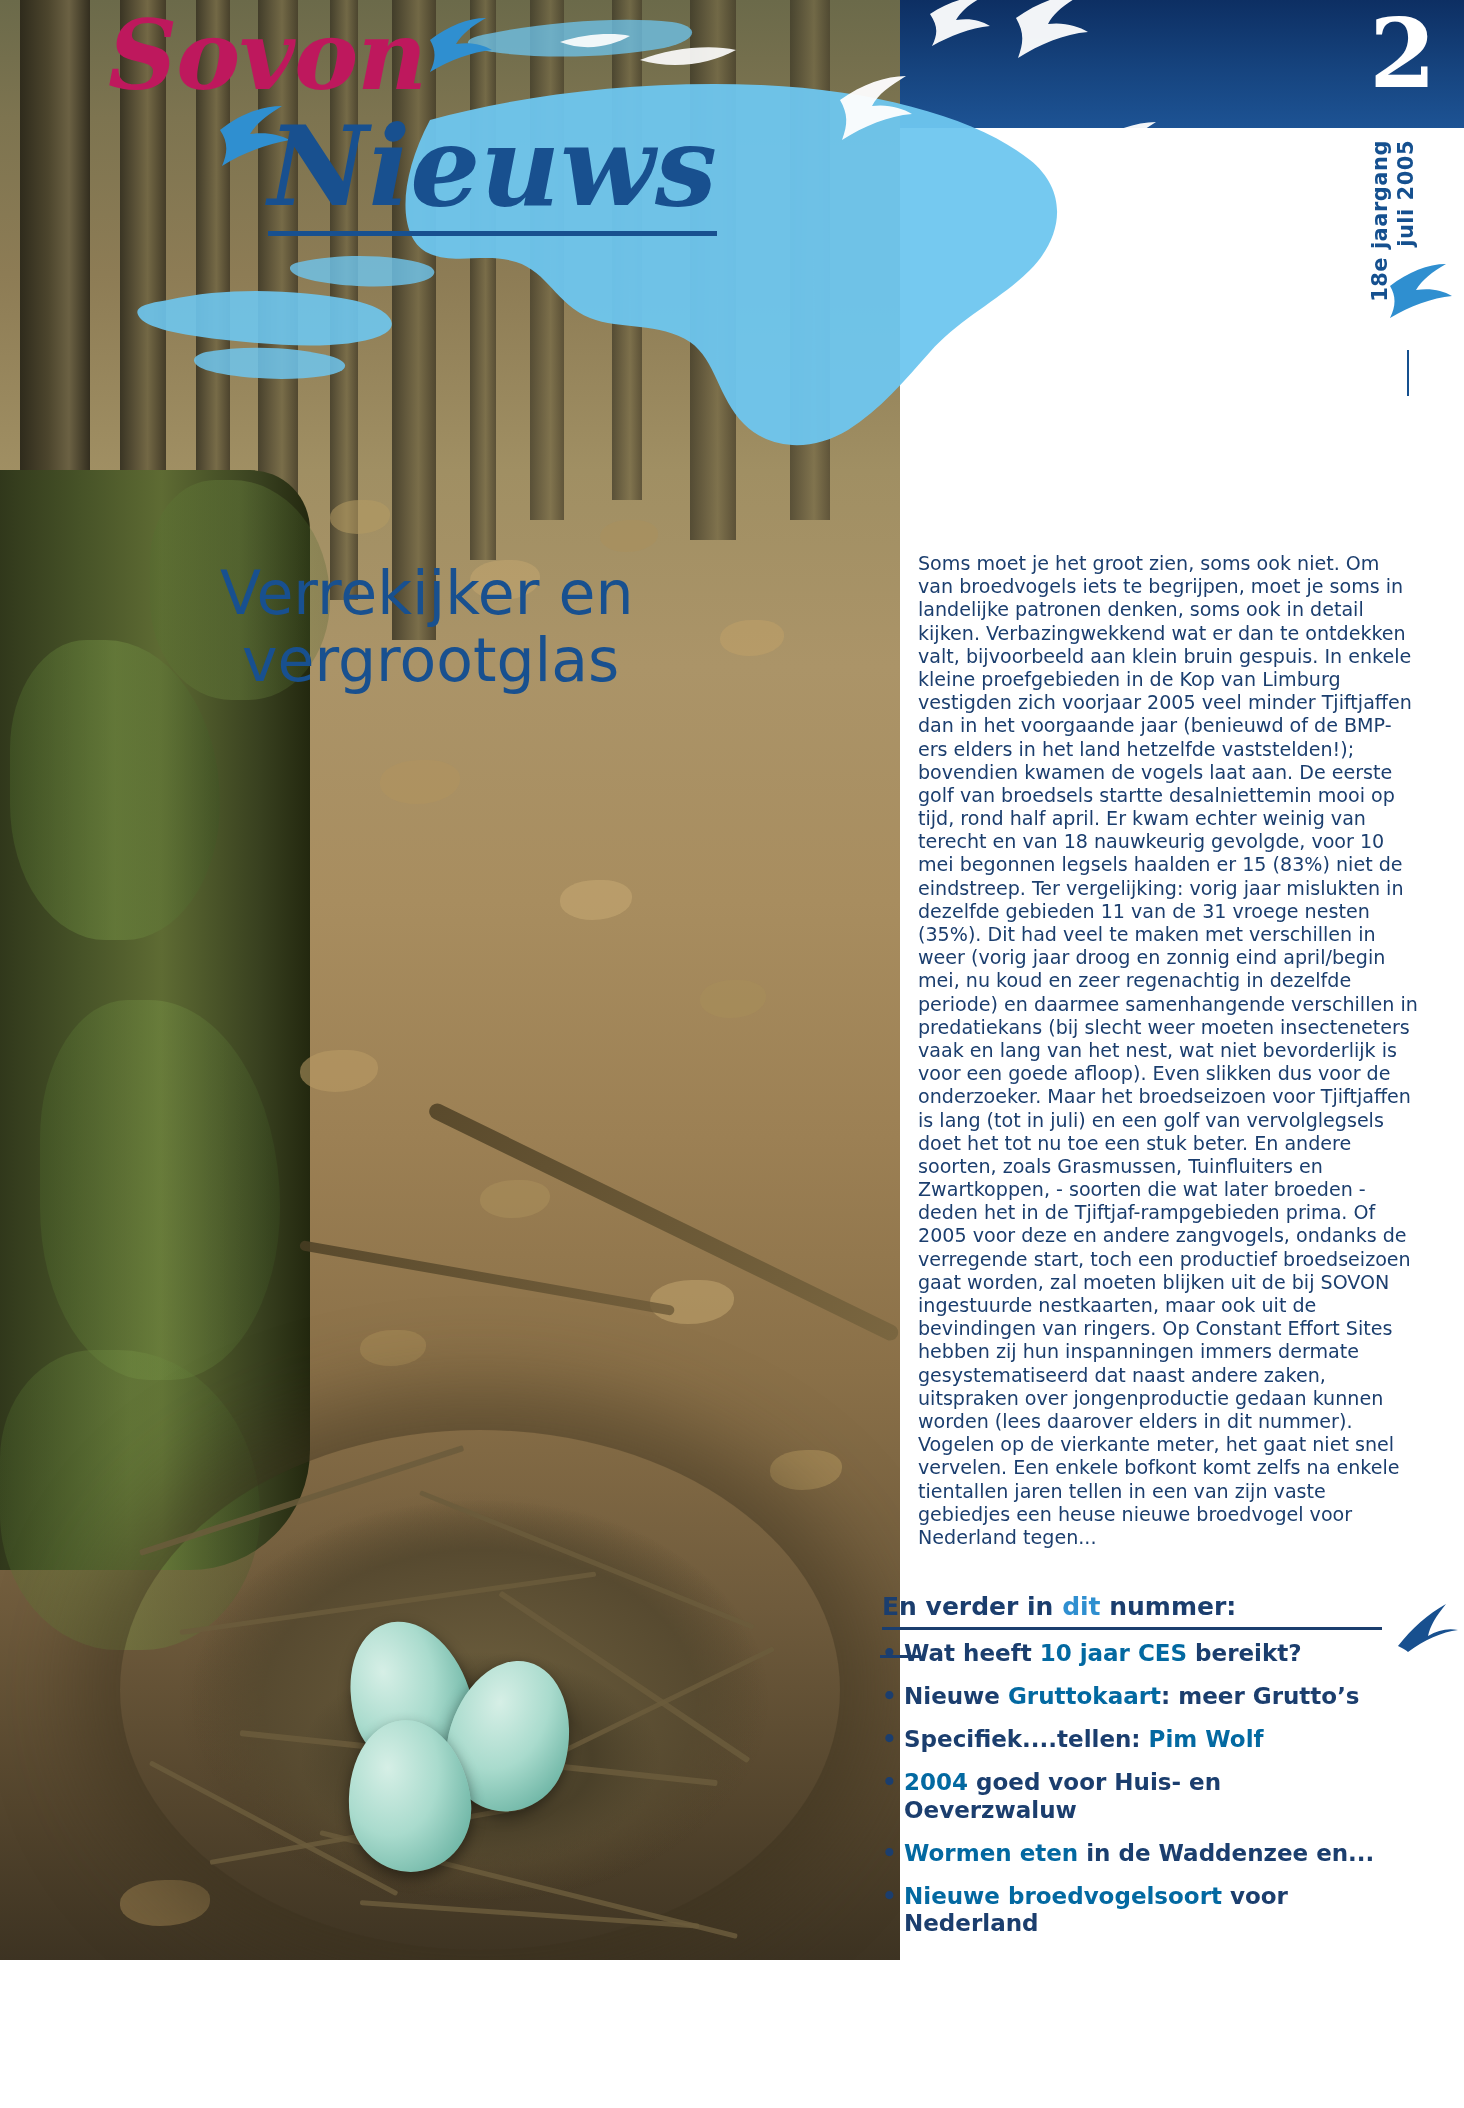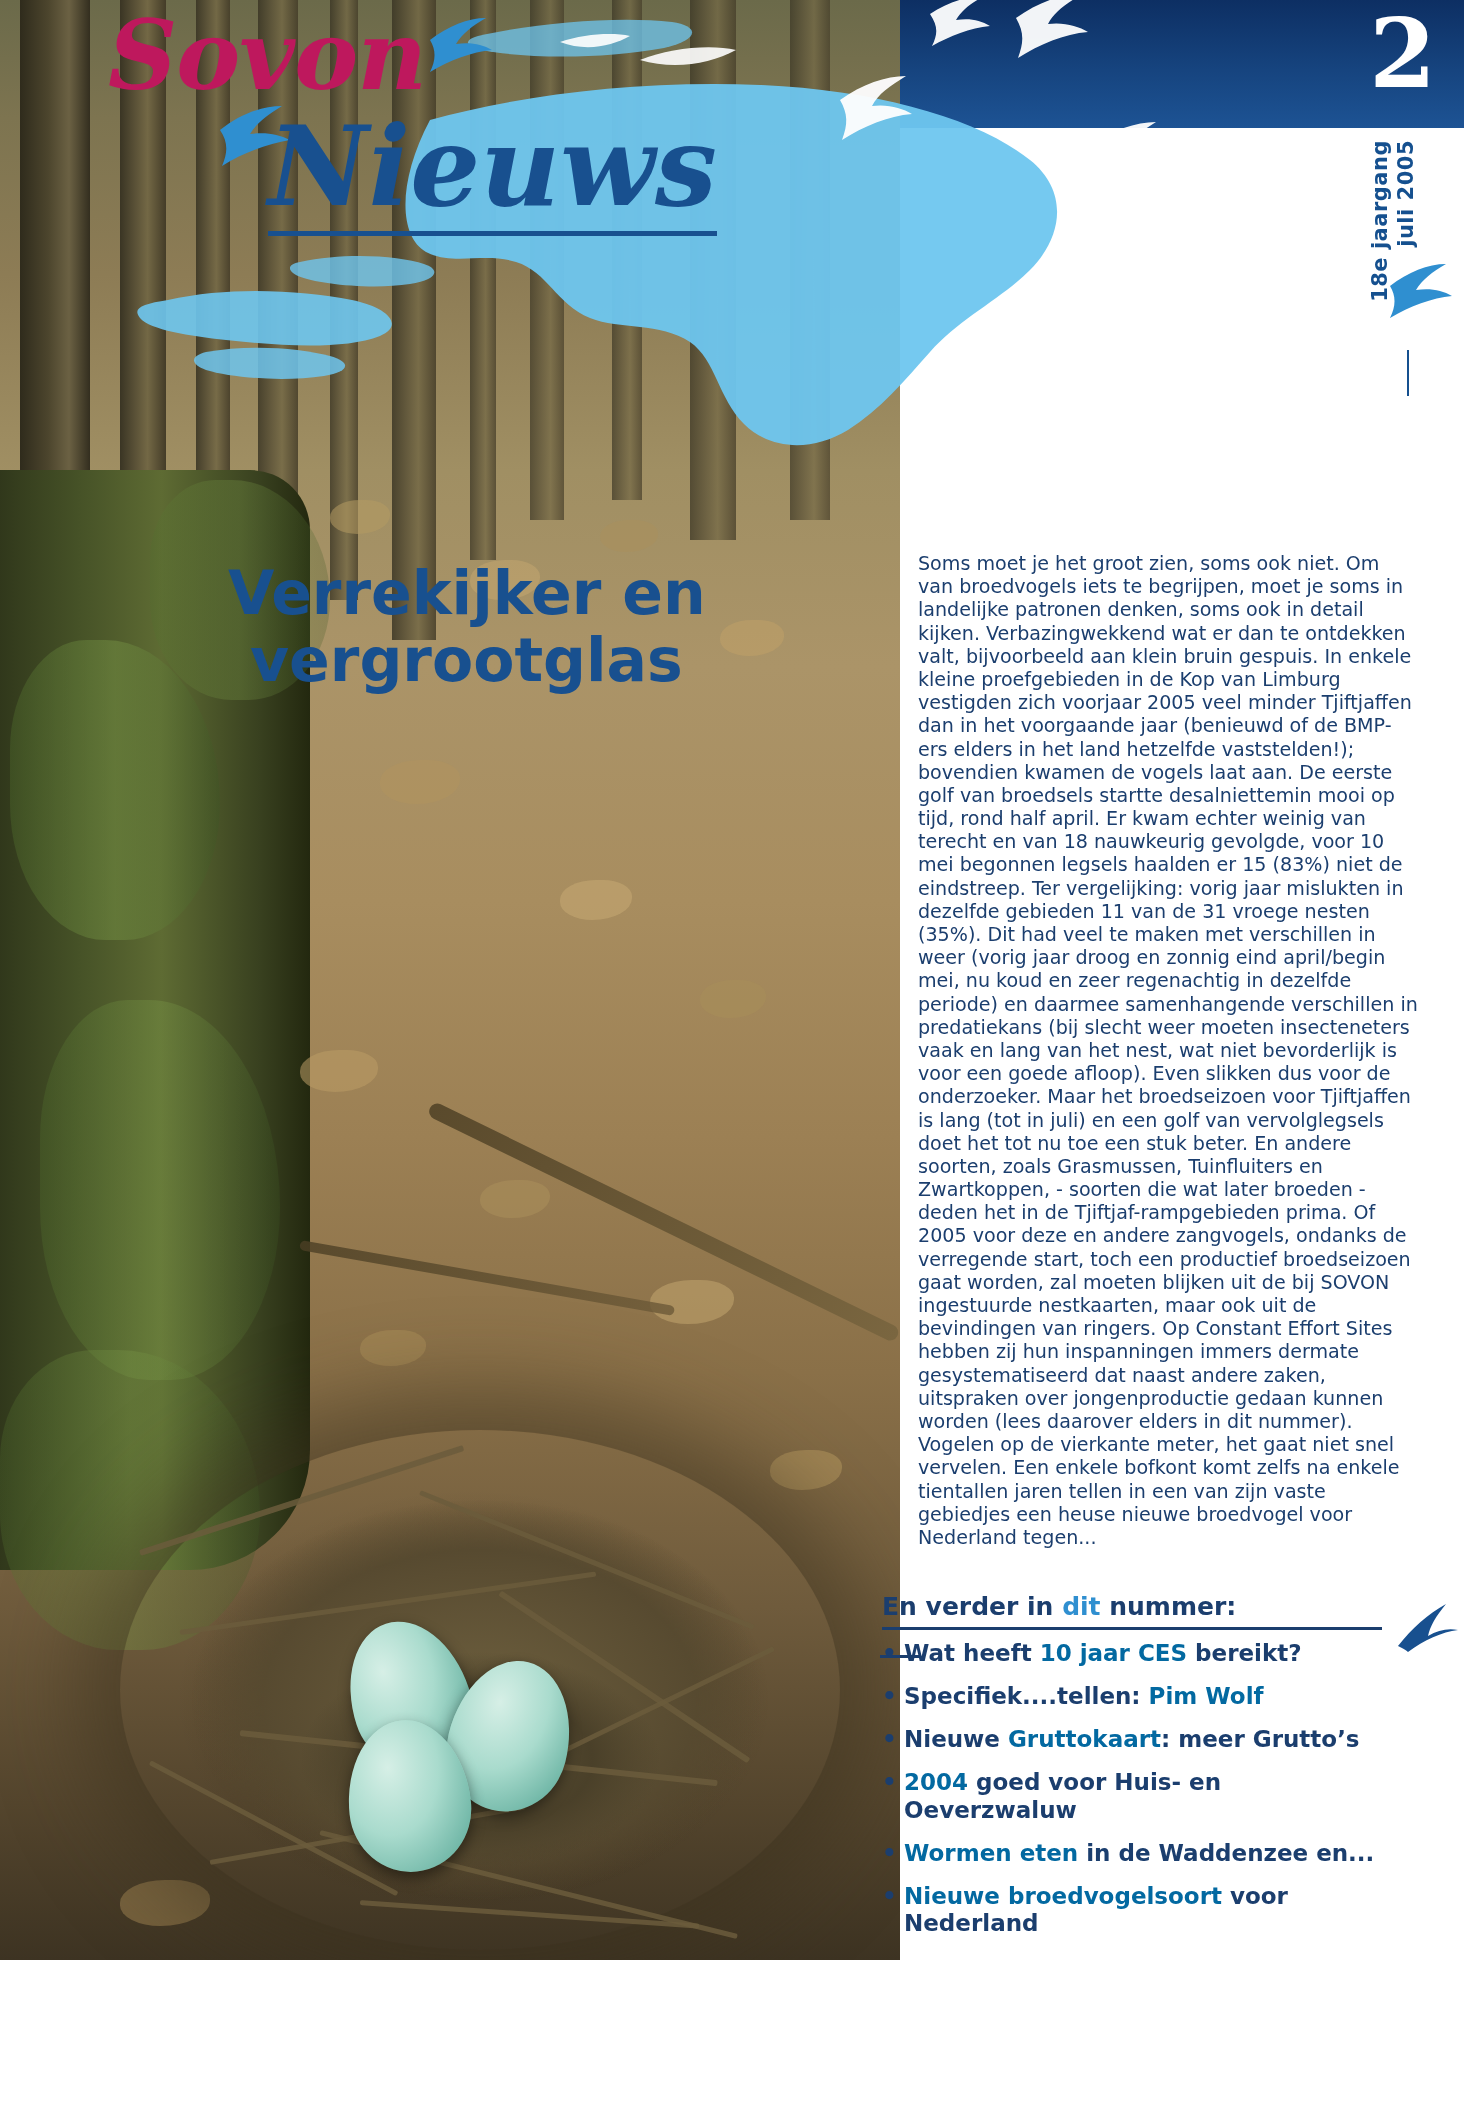--- a/index.html
+++ b/index.html
@@ -148,25 +148,25 @@
   .egg {
     position: absolute;
     border-radius: 50% 50% 50% 50% / 58% 58% 42% 42%;
     background: radial-gradient(ellipse at 35% 30%, #d6efe6 0%, #a9dbcd 45%, #72b8a8 80%, #4e8e80 100%);
     box-shadow: 0 6px 14px rgba(0,0,0,0.45);
   }
 
   
   .headline {
     position: absolute;
-    left: 228px; top: 560px;
+    left: 220px; top: 560px;
     width: 620px;
     z-index: 6;
     font-size: 60px;
-    font-weight: bold;
+    font-weight: normal;
     line-height: 1.12;
     color: #18508f;
     text-align: left;
   }
   .headline .l2 { display:block; margin-left: 22px; }
 
   
   .right-col {
     position: absolute;
     left: 918px; top: 552px;
@@ -356,24 +356,24 @@
 <div class="contents">
   <div class="contents-title">
     <span>En verder in </span><span class="hl">dit</span><span> nummer:</span>
   </div>
   <div class="contents-rule"></div>
   <ul class="contents-list">
     <li>
       <span>Wat heeft </span><span class="hl">10 jaar CES</span><span> bereikt?</span>
     </li>
     <li>
+      <span>Nieuwe </span><span class="hl">Gruttokaart</span><span>: meer Grutto’s</span>
+    </li>
+    <li>
       <span>Specifiek....tellen: </span><span class="hl">Pim Wolf</span><span></span>
-    </li>
-    <li>
-      <span>Nieuwe </span><span class="hl">Gruttokaart</span><span>: meer Grutto’s</span>
     </li>
     <li>
       <span></span><span class="hl">2004</span><span> goed voor Huis- en Oeverzwaluw</span>
     </li>
     <li>
       <span></span><span class="hl">Wormen eten</span><span> in de Waddenzee en...</span>
     </li>
     <li>
       <span></span><span class="hl">Nieuwe broedvogelsoort</span><span> voor Nederland</span>
     </li>

